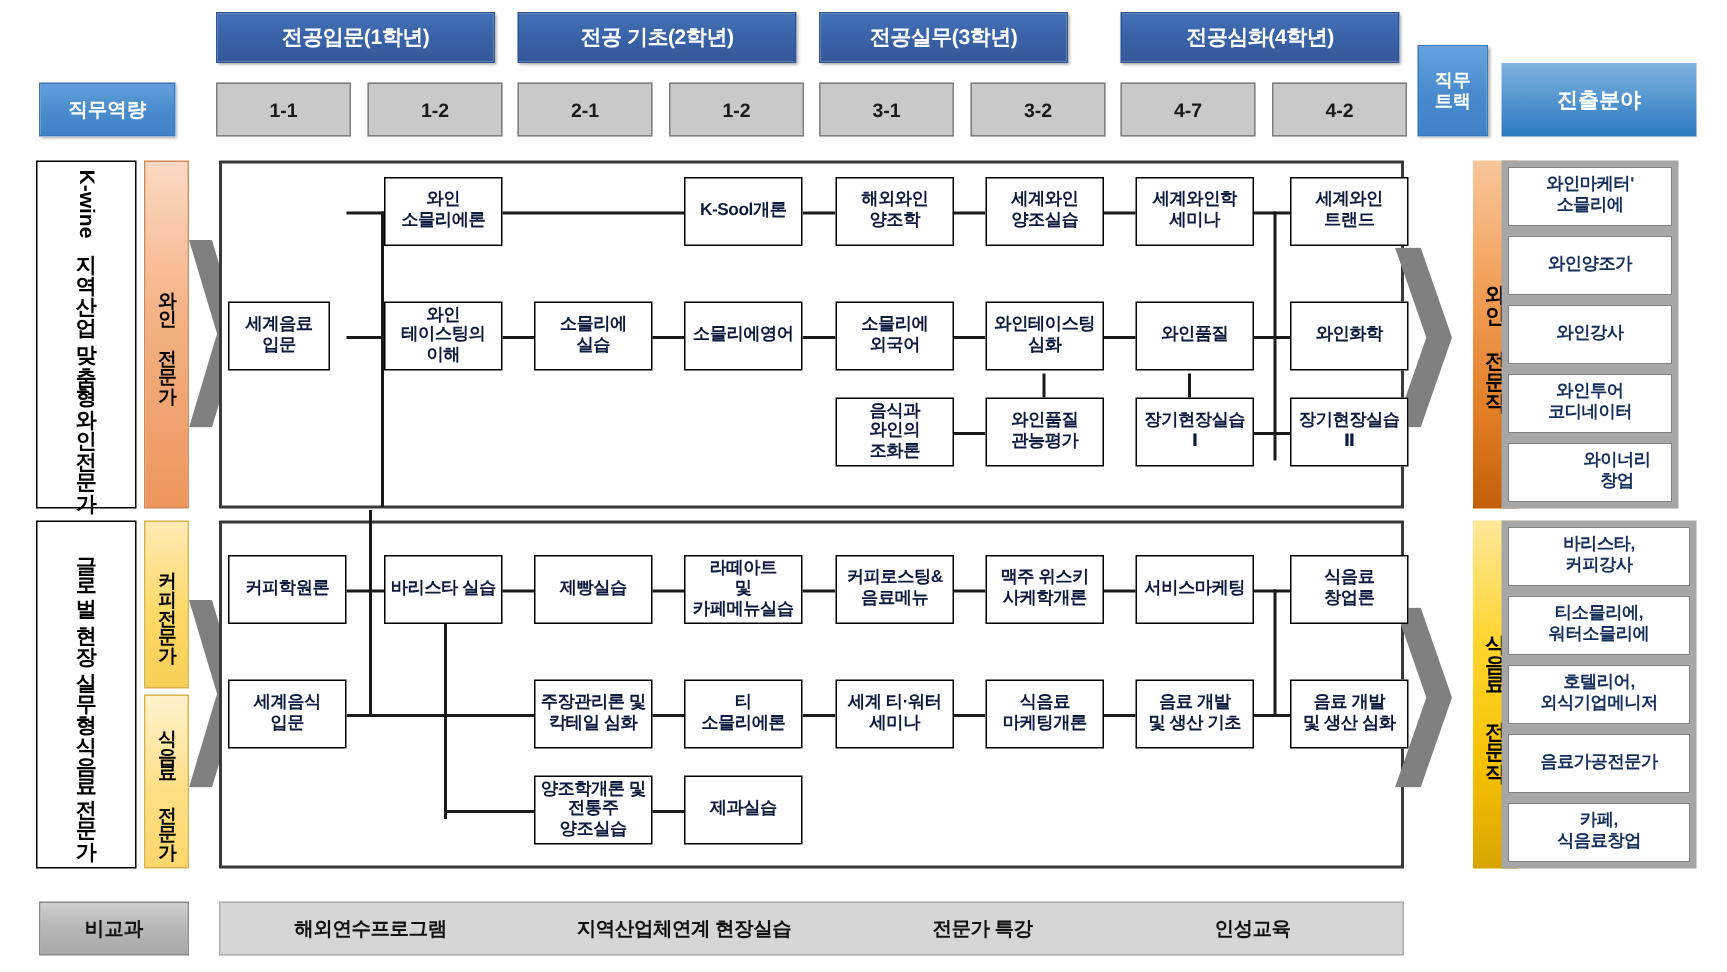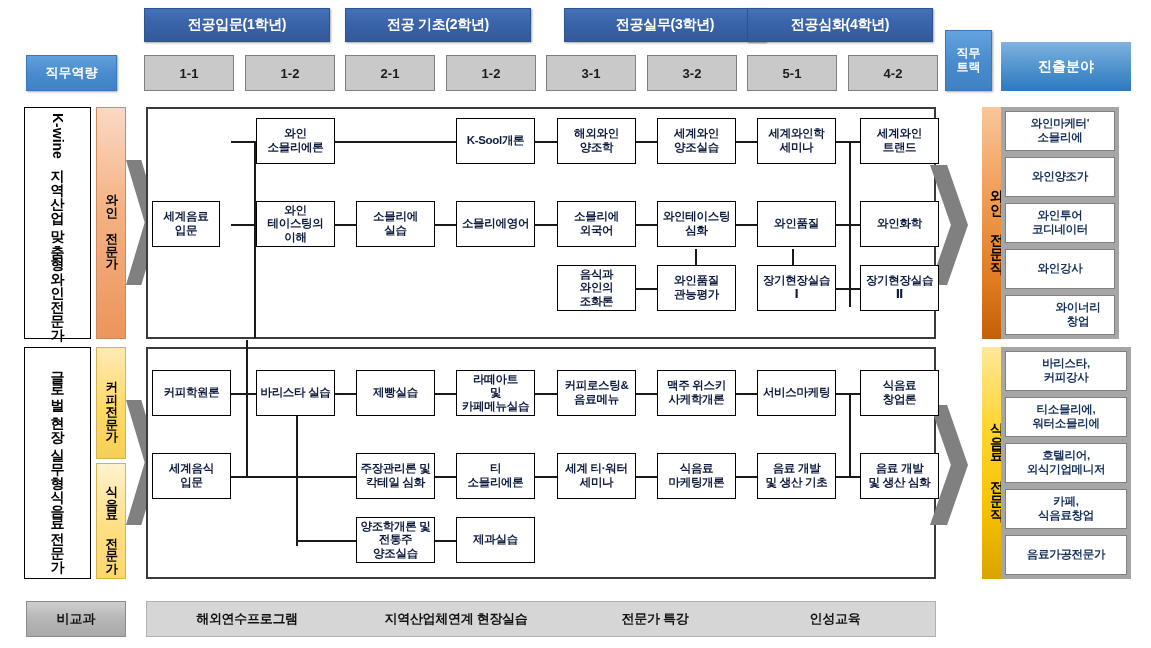--- a/index.html
+++ b/index.html
@@ -174,32 +174,32 @@
     letter-spacing:-0.3px;
   }
 </style>
 </head>
 <body>
 
 <div id="canvas">
 
   <div class="abs yearchip" style="left:144px;top:8px;width:186px;height:34px;">전공입문(1학년)</div>
   <div class="abs yearchip" style="left:345px;top:8px;width:186px;height:34px;">전공 기초(2학년)</div>
-  <div class="abs yearchip" style="left:546px;top:8px;width:202px;height:34px;margin-left:18px;">전공실무(3학년)</div>
+  <div class="abs yearchip" style="left:546px;top:8px;width:166px;height:34px;">전공실무(3학년)</div>
   <div class="abs yearchip" style="left:747px;top:8px;width:186px;height:34px;">전공심화(4학년)</div>
 
   <div class="abs capchip" style="left:26px;top:55px;width:91px;height:36px;">직무역량</div>
 
   <div class="abs semchip" style="left:144px;top:55px;width:90px;height:36px;">1-1</div>
   <div class="abs semchip" style="left:245px;top:55px;width:90px;height:36px;">1-2</div>
   <div class="abs semchip" style="left:345px;top:55px;width:90px;height:36px;">2-1</div>
   <div class="abs semchip" style="left:446px;top:55px;width:90px;height:36px;">1-2</div>
   <div class="abs semchip" style="left:546px;top:55px;width:90px;height:36px;">3-1</div>
   <div class="abs semchip" style="left:647px;top:55px;width:90px;height:36px;">3-2</div>
-  <div class="abs semchip" style="left:747px;top:55px;width:90px;height:36px;">5-1</div>
+  <div class="abs semchip" style="left:747px;top:55px;width:90px;height:36px;">4-7</div>
   <div class="abs semchip" style="left:848px;top:55px;width:90px;height:36px;">4-2</div>
 
   <div class="abs trackchip" style="left:945px;top:30px;width:47px;height:61px;flex-direction:column;">
     <span>직무</span>
     <span>트랙</span>
   </div>
 
   <div class="abs fieldchip" style="left:1001px;top:42px;width:130px;height:49px;">진출분야</div>
 
   <div class="abs tracklabel" style="left:24px;top:107px;width:67px;height:232px;">
@@ -277,22 +277,22 @@
   <div class="abs course" style="left:860px;top:265px;width:79px;height:46px;">장기현장실습<br>Ⅱ</div>
 
   <div class="abs arrow right" style="left:930px;top:165px;width:38px;height:120px;z-index:0;"></div>
   <div class="abs jobstrip jobstrip-wine" style="left:982px;top:107px;width:30px;height:232px;">
     <span class="vtext">와인 전문직</span>
   </div>
 
   <div class="abs outpanel" style="left:1001px;top:107px;width:118px;height:232px;">
     <div class="outbox" style="height:38px;">와인마케터'<br>소믈리에</div>
     <div class="outbox" style="height:38px;">와인양조가</div>
+    <div class="outbox" style="height:38px;">와인강사</div>
     <div class="outbox" style="height:38px;">와인투어<br>코디네이터</div>
-    <div class="outbox" style="height:38px;">와인강사</div>
     <div class="outbox" style="height:38px;padding-left:36px;">와이너리<br>창업</div>
   </div>
 
   <div class="abs tracklabel" style="left:24px;top:347px;width:67px;height:232px;">
     <div class="vtext lat" style="display:flex;flex-direction:row-reverse;gap:1px;">
       <span>식음료전문가</span>
       <span>글로벌 현장 실무형</span>
     </div>
   </div>
 
@@ -357,22 +357,22 @@
 
   <div class="abs arrow right" style="left:930px;top:405px;width:38px;height:120px;z-index:0;"></div>
   <div class="abs jobstrip jobstrip-fnb" style="left:982px;top:347px;width:30px;height:232px;">
     <span class="vtext">식음료 전문직</span>
   </div>
 
   <div class="abs outpanel" style="left:1001px;top:347px;width:130px;height:232px;">
     <div class="outbox" style="height:38px;">바리스타,<br>커피강사</div>
     <div class="outbox" style="height:38px;">티소믈리에,<br>워터소믈리에</div>
     <div class="outbox" style="height:38px;">호텔리어,<br>외식기업메니저</div>
+    <div class="outbox" style="height:38px;">음료가공전문가</div>
     <div class="outbox" style="height:38px;">카페,<br>식음료창업</div>
-    <div class="outbox" style="height:38px;">음료가공전문가</div>
   </div>
 
   <div class="abs bicgwa" style="left:26px;top:601px;width:100px;height:36px;">비교과</div>
 
   <div class="abs extrabar" style="left:146px;top:601px;width:790px;height:36px;">
     <span class="extraitem" style="width:200px;">해외연수프로그램</span>
     <span class="extraitem" style="width:218px;">지역산업체연계 현장실습</span>
     <span class="extraitem" style="width:180px;">전문가 특강</span>
     <span class="extraitem" style="width:180px;">인성교육</span>
   </div>

